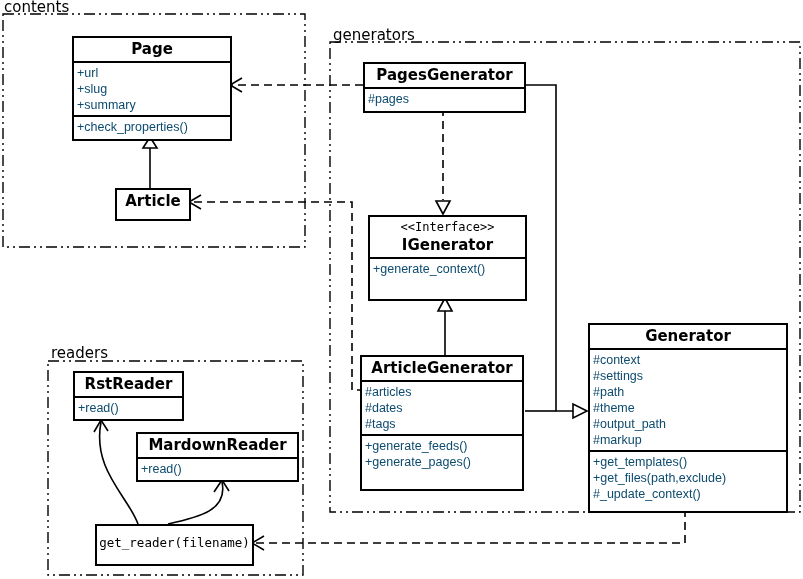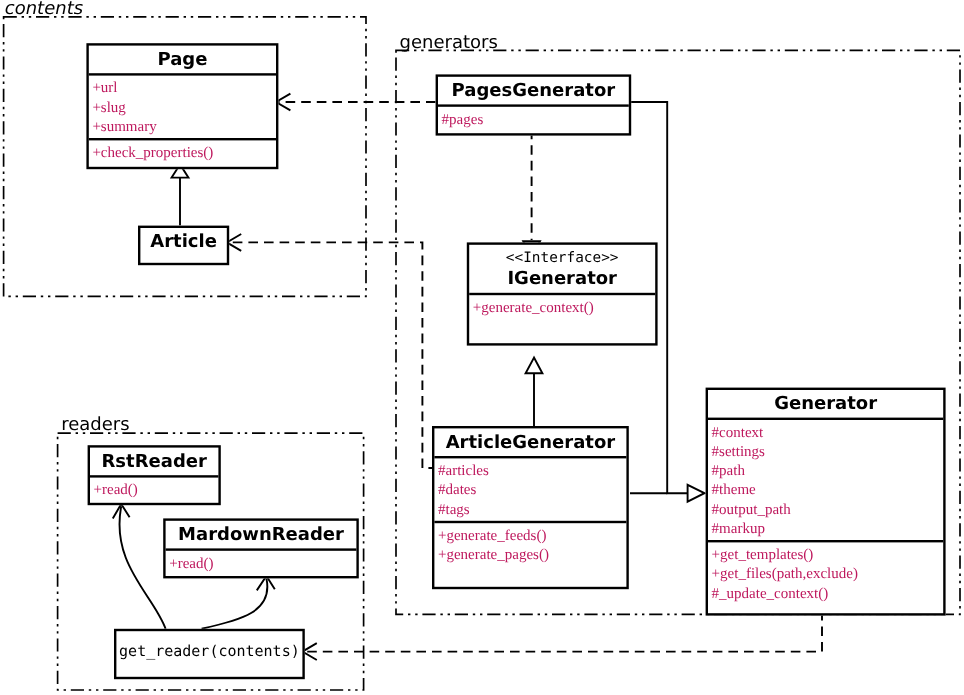--- a/index.html
+++ b/index.html
@@ -13,21 +13,21 @@
   .dash  { fill: none; stroke: #000; stroke-width: 1.6; stroke-dasharray: 8 5; }
   .open  { fill: none; stroke: #000; stroke-width: 1.6; }
   .tri   { fill: #fff; stroke: #000; stroke-width: 1.6; }
 
   .pkg-label { position: absolute; z-index: 3; font-size: 15px; line-height: 15px; color: #000; white-space: nowrap; }
 
   .uml-class { position: absolute; z-index: 2; background: #fff; border: 2px solid #000; display: flex; flex-direction: column; }
   .uml-title { font-weight: bold; font-size: 15px; line-height: 19px; text-align: center; padding: 2px 3px; }
   .uml-stereo { font-family: "DejaVu Sans Mono", "Liberation Mono", monospace; font-size: 12px; line-height: 14px; text-align: center; padding-top: 3px; }
   .uml-section { border-top: 2px solid #000; padding: 2px 3px; }
-  .member { font-family: Liberation Serif, serif; font-size: 12.5px; line-height: 16px; white-space: pre; color: #be185d; }
+  .member { font-family: Liberation Sans, sans-serif; font-size: 12.5px; line-height: 16px; white-space: pre; color: #0c4a6e; }
   .uml-single { font-family: "DejaVu Sans Mono", "Liberation Mono", monospace; font-size: 12.5px; line-height: 16px; text-align: center; padding: 9px 2px; }
 </style>
 </head>
 <body>
 
 <div id="canvas">
 
   <svg id="wires" width="803" height="579" viewBox="0 0 803 579">
 
     <rect class="pkg" x="3" y="14" width="302" height="233"></rect>
@@ -74,21 +74,21 @@
       <path class="solid" d="M 168 524 C 200 517, 228 510, 222 482"></path>
       <path class="open" d="M 214 492 L 222 480 L 229 491"></path>
     </g>
 
     <g>
       <path class="dash" d="M 685 509 L 685 543 L 256 543"></path>
       <path class="open" d="M 264 536 L 252 543 L 264 550"></path>
     </g>
   </svg>
 
-  <div class="pkg-label" style="left:4px;   top:0;font-style:italic;">contents</div>
+  <div class="pkg-label" style="left:4px;   top:0;">contents</div>
   <div class="pkg-label" style="left:333px; top:28px;">generators</div>
   <div class="pkg-label" style="left:51px;  top:346px;">readers</div>
 
   <div class="uml-class" style="left:72px; top:36px; width:156px; height:101px;">
     <div class="uml-title">Page</div>
     <div class="uml-section">
         <div class="member">+url</div>
         <div class="member">+slug</div>
         <div class="member">+summary</div>
       </div>
@@ -101,21 +101,21 @@
     <div class="uml-title">Article</div>
   </div>
 
   <div class="uml-class" style="left:363px; top:62px; width:159px; height:47px;">
     <div class="uml-title">PagesGenerator</div>
     <div class="uml-section">
         <div class="member">#pages</div>
       </div>
   </div>
 
-  <div class="uml-class" style="left:368px; top:202px; width:155px; height:82px;margin-left:21px;">
+  <div class="uml-class" style="left:368px; top:215px; width:155px; height:82px;">
     <div>
       <div class="uml-stereo">&lt;&lt;Interface&gt;&gt;</div>
       <div class="uml-title">IGenerator</div>
     </div>
     <div class="uml-section">
         <div class="member">+generate_context()</div>
       </div>
   </div>
 
   <div class="uml-class" style="left:360px; top:355px; width:160px; height:132px;">
@@ -156,16 +156,16 @@
   </div>
 
   <div class="uml-class" style="left:136px; top:432px; width:159px; height:46px;">
     <div class="uml-title">MardownReader</div>
     <div class="uml-section">
         <div class="member">+read()</div>
       </div>
   </div>
 
   <div class="uml-class" style="left:95px; top:524px; width:155px; height:38px;">
-    <div class="uml-single">get_reader(contents)</div>
+    <div class="uml-single">get_reader(filename)</div>
   </div>
 
 </div>
 
 </body></html>

